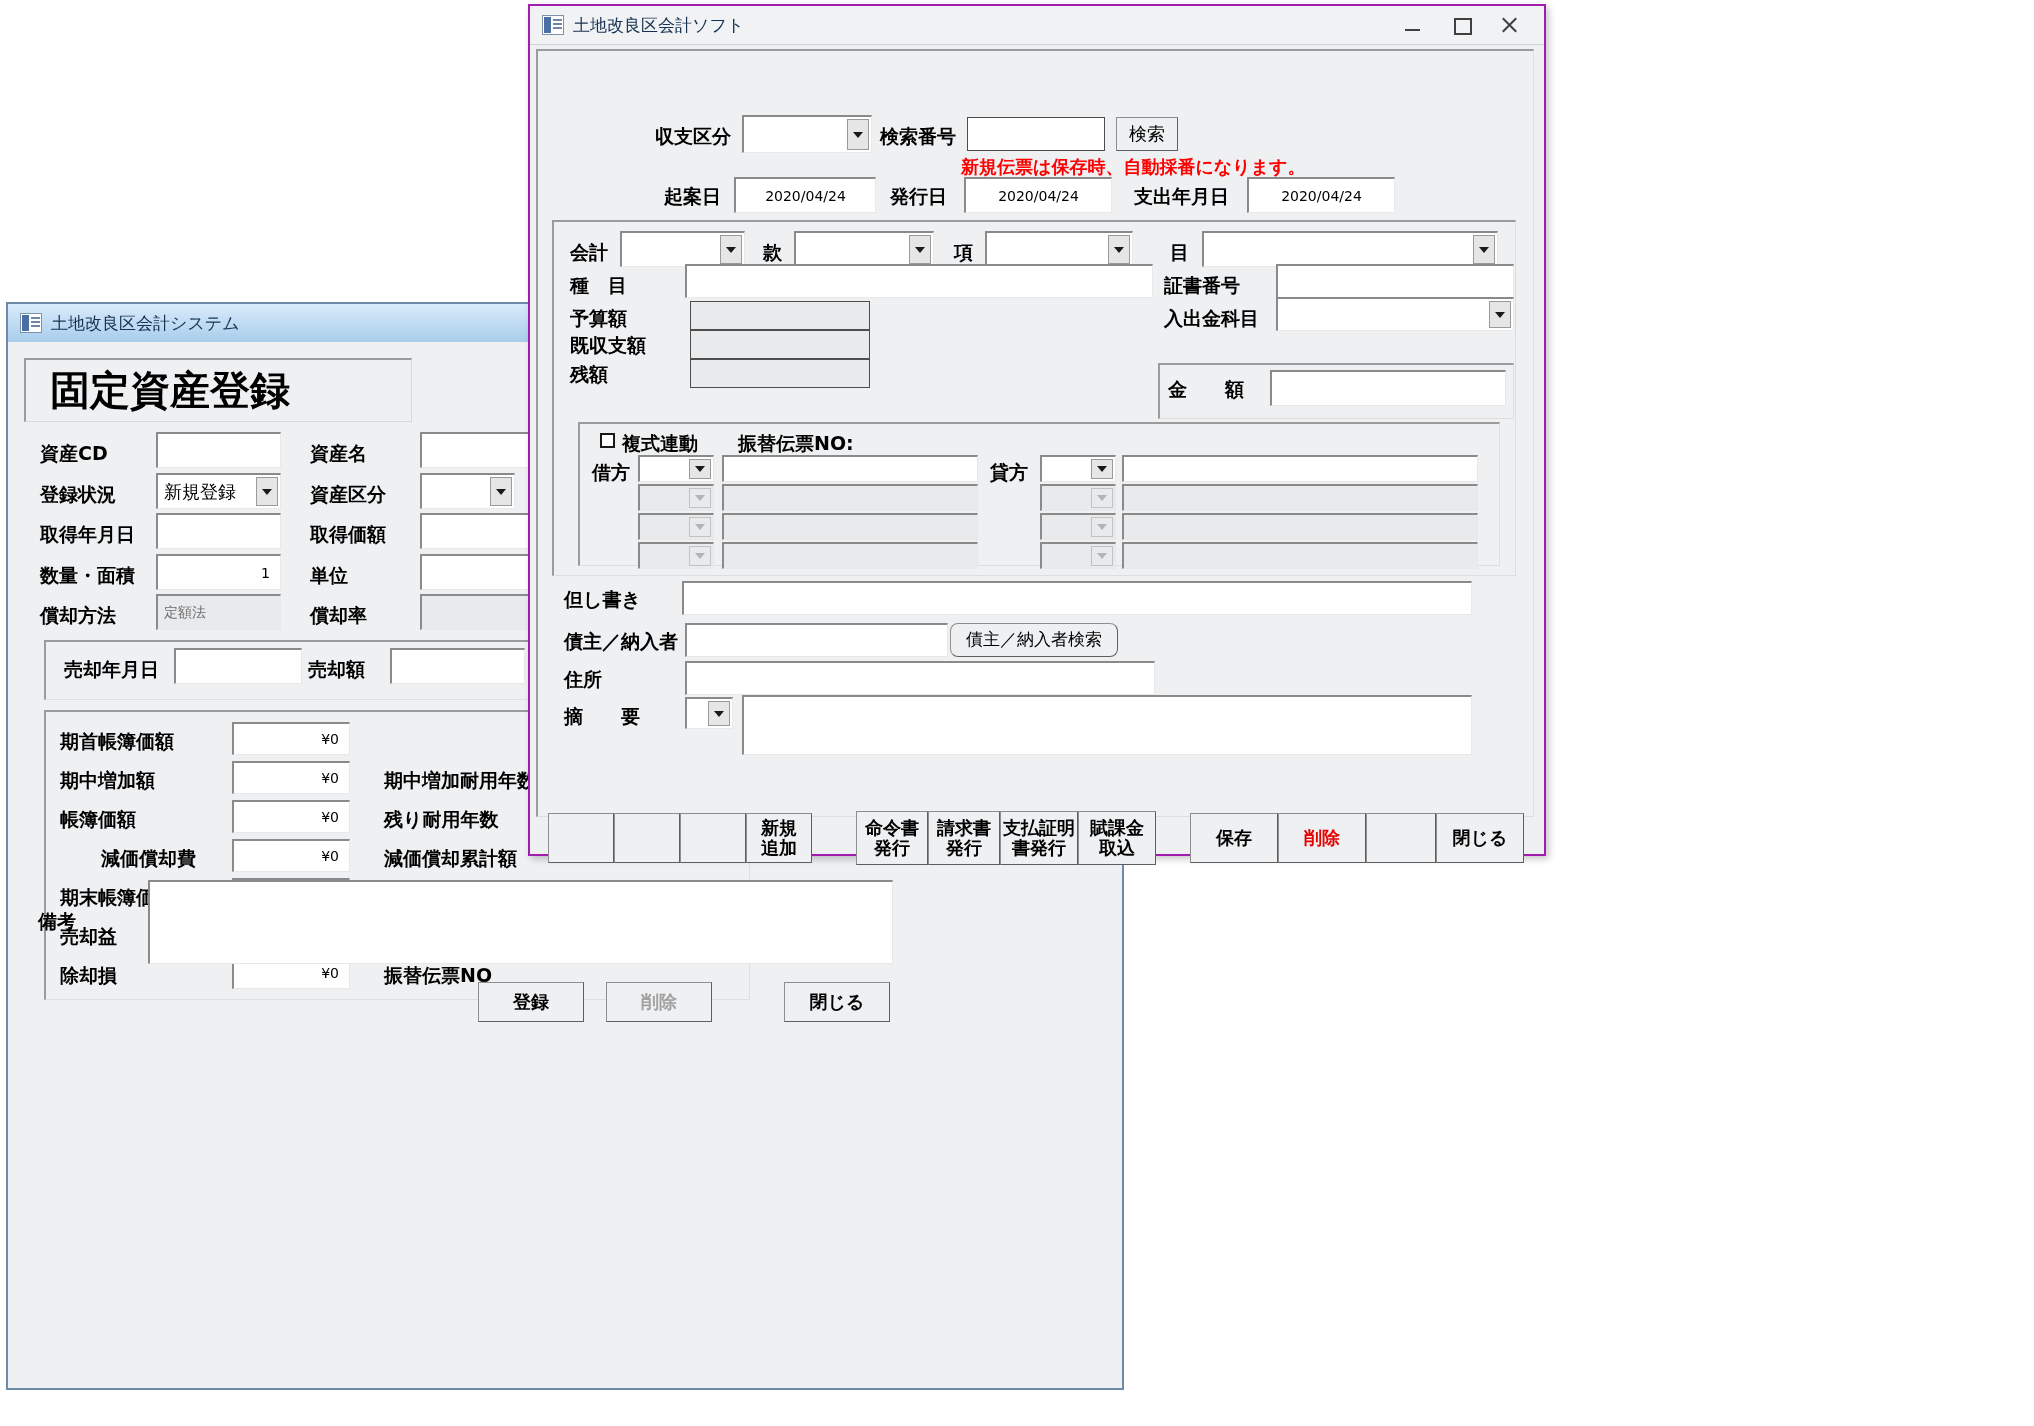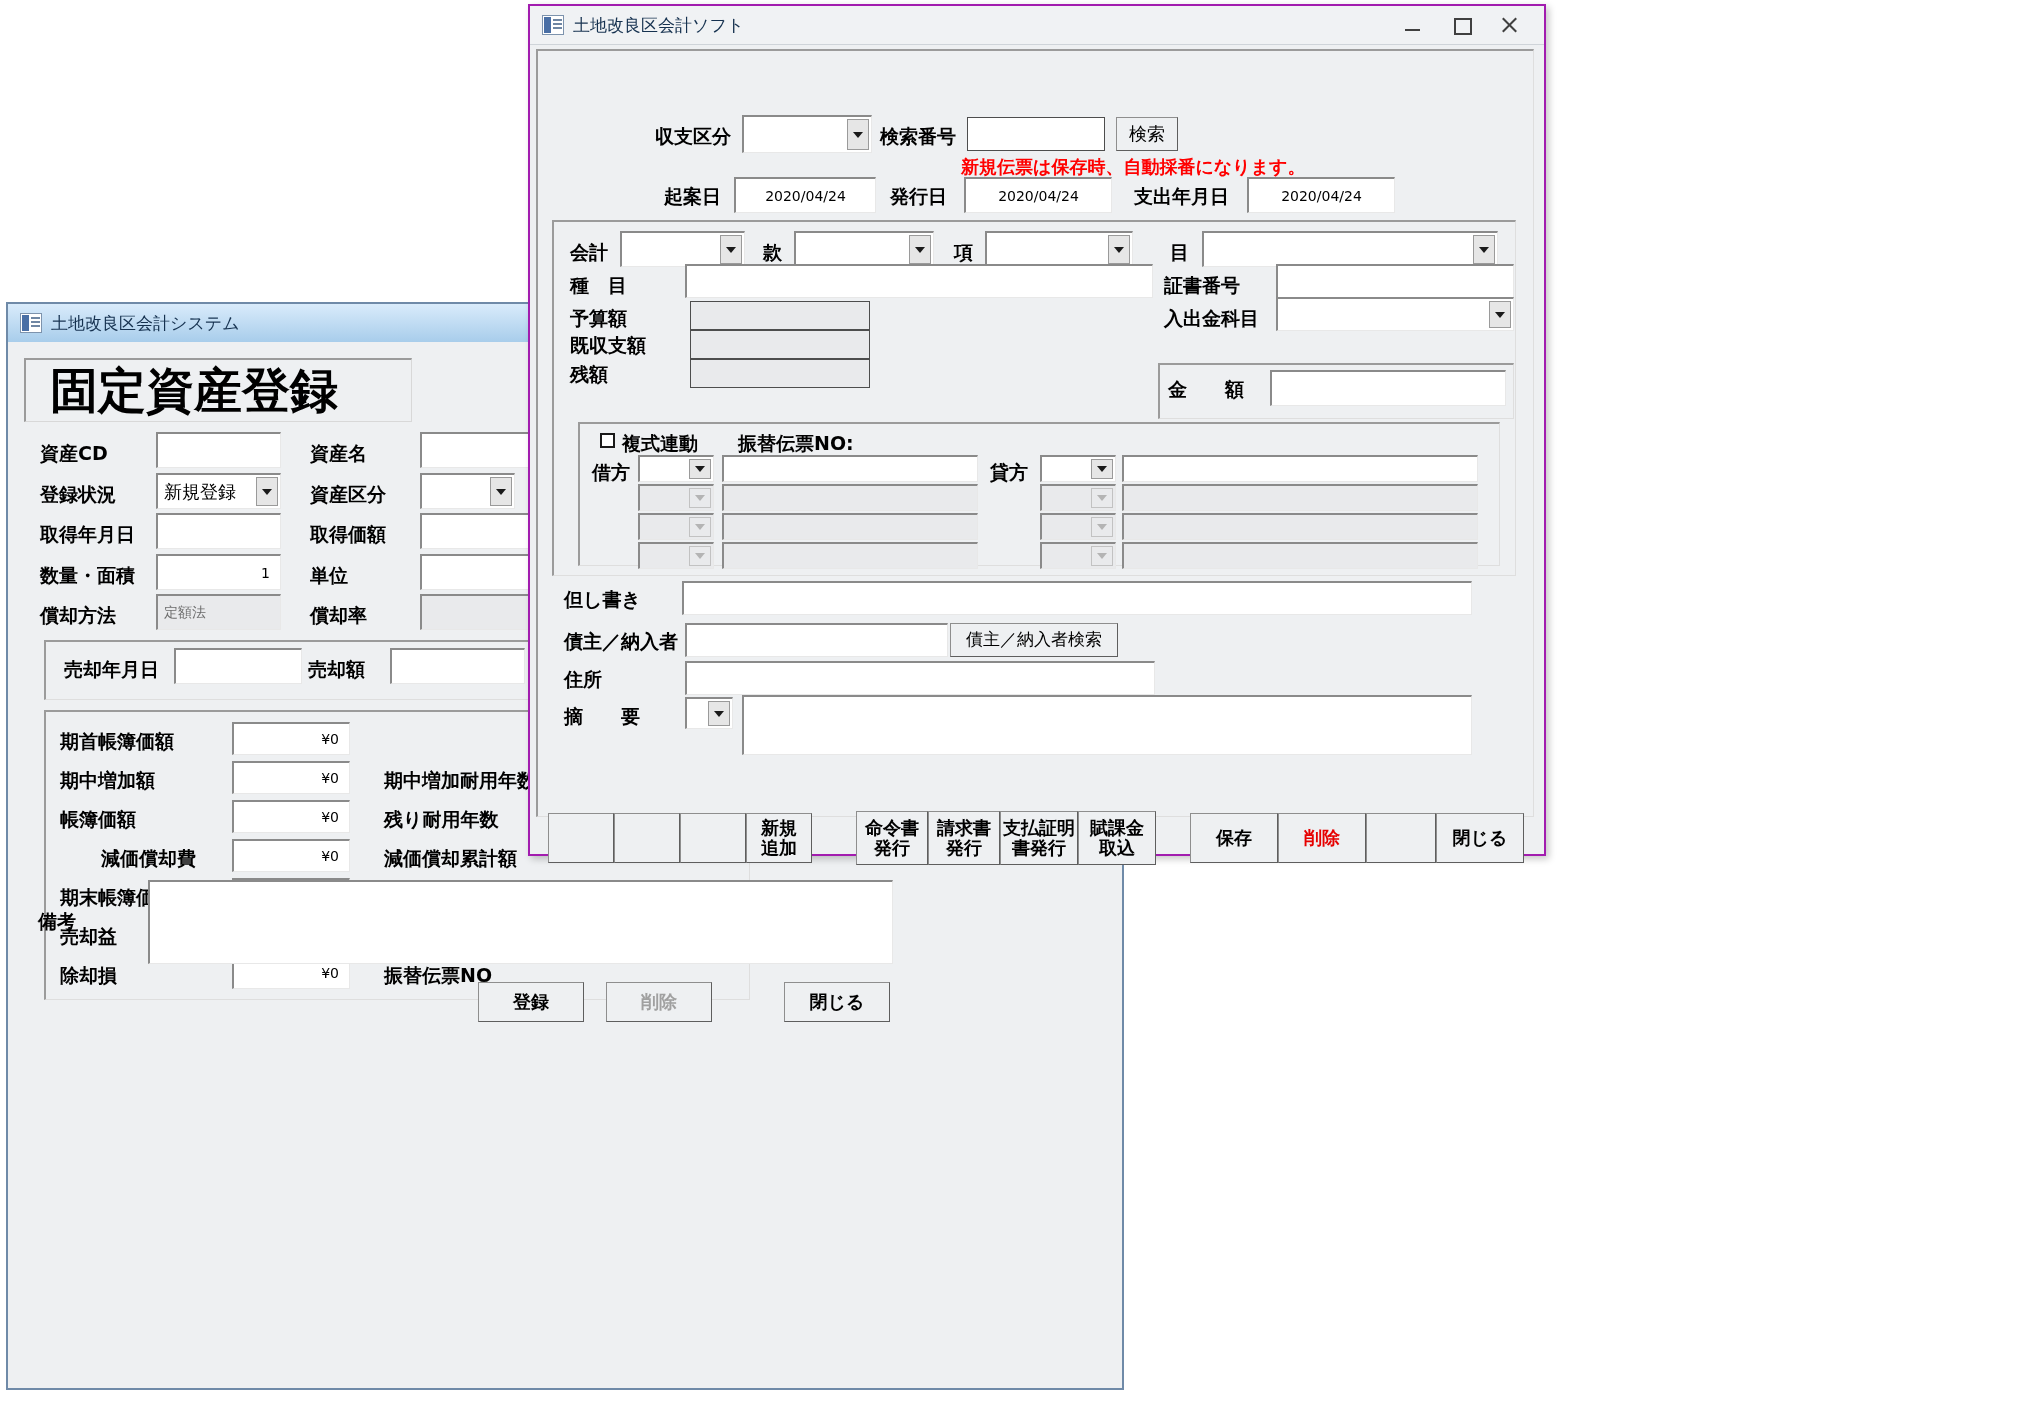--- a/index.html
+++ b/index.html
@@ -156,21 +156,21 @@
 
 <div class="win win-border" style="left:6px; top:302px; width:1118px; height:1088px; border:2px solid #6f8aa8;">
 
   <div class="titlebar" style="background:linear-gradient(#d9ebfb,#a8cdeb);">
     <div class="ticon"></div>
     <div class="ttext">土地改良区会計システム</div>
   </div>
 
   <div class="clientarea" style="top:38px;">
 
-    <div class="banner" style="left:16px; top:16px; width:388px; height:64px; font-size:48px; padding-left:24px;">
+    <div class="banner" style="left:16px; top:16px; width:388px; height:64px; font-size:40px; padding-left:24px;">
       <span>固定資産登録</span>
     </div>
 
     <div class="lbl" style="left:32px; top:102px;">資産CD</div>
     <div class="fld" style="left:148px; top:90px; width:125px; height:36px;"></div>
     <div class="lbl" style="left:302px; top:102px;">資産名</div>
     <div class="fld" style="left:412px; top:90px; width:330px; height:36px;"></div>
 
     <div class="lbl" style="left:32px; top:143px;">登録状況</div>
     <div class="combo" style="left:148px; top:131px; width:125px; height:36px;">
@@ -377,21 +377,21 @@
           <span class="arrow"></span>
         </div>
         <div class="fld grey" style="left: 592px; top: 497px; width: 356px; height: 27px; font-size: 15px;"></div>
       </div>
 
     <div class="lbl" style="left:34px; top:545px;">但し書き</div>
     <div class="fld" style="left:152px; top:536px; width:790px; height:34px;"></div>
 
     <div class="lbl" style="left:34px; top:587px;">債主／納入者</div>
     <div class="fld" style="left:155px; top:578px; width:263px; height:34px;"></div>
-    <div class="btn" style="left:420px; top:578px; width:168px; height:34px; font-weight:normal; font-size:17px;">債主／納入者検索</div>
+    <div class="btn" style="left:420px; top:578px; width:168px; height:34px; font-weight:normal; font-size:17px;border-radius:8px;">債主／納入者検索</div>
 
     <div class="lbl" style="left:34px; top:625px;">住所</div>
     <div class="fld" style="left:155px; top:616px; width:470px; height:34px;"></div>
 
     <div class="lbl" style="left:34px; top:662px;">摘　　要</div>
     <div class="combo" style="left:155px; top:652px; width:48px; height:32px;">
       <span></span>
       <span class="arrow"></span>
     </div>
     <div class="memo" style="left:212px; top:650px; width:730px; height:60px;"></div>

